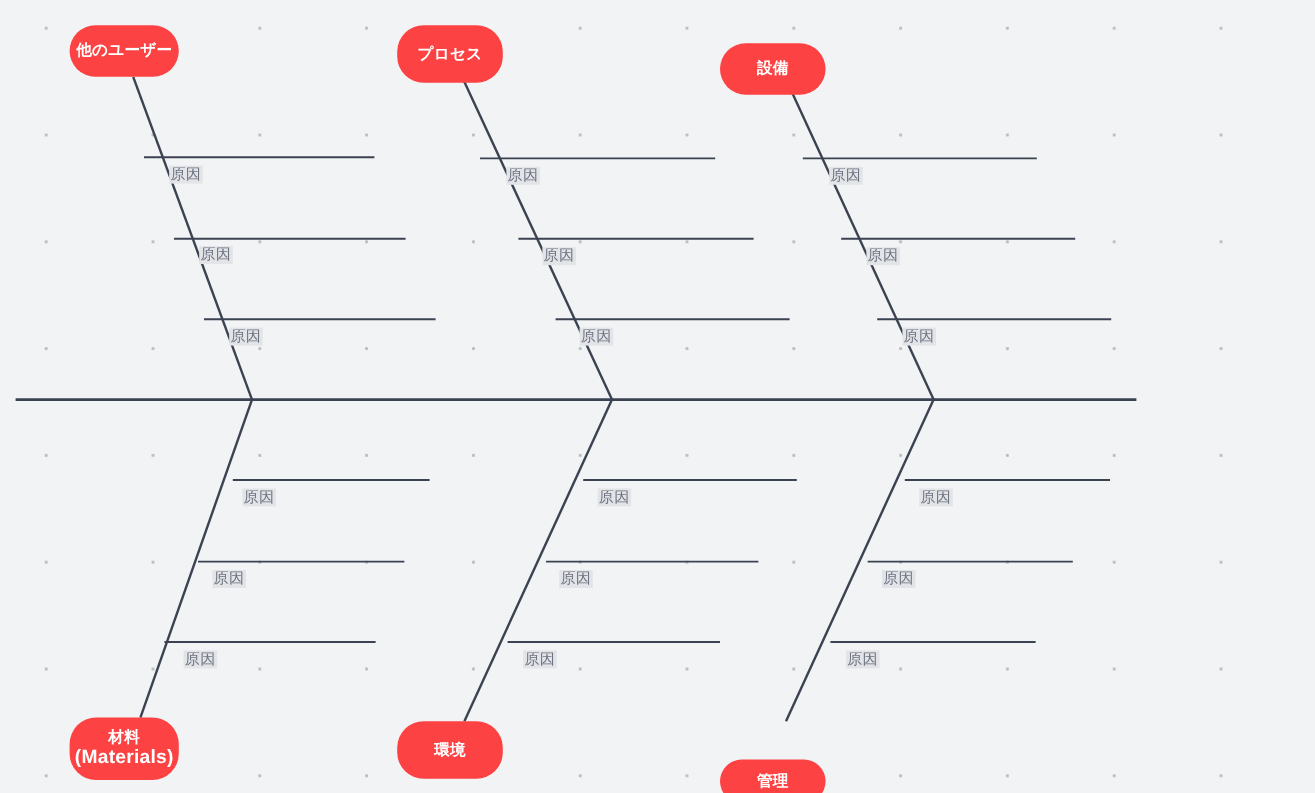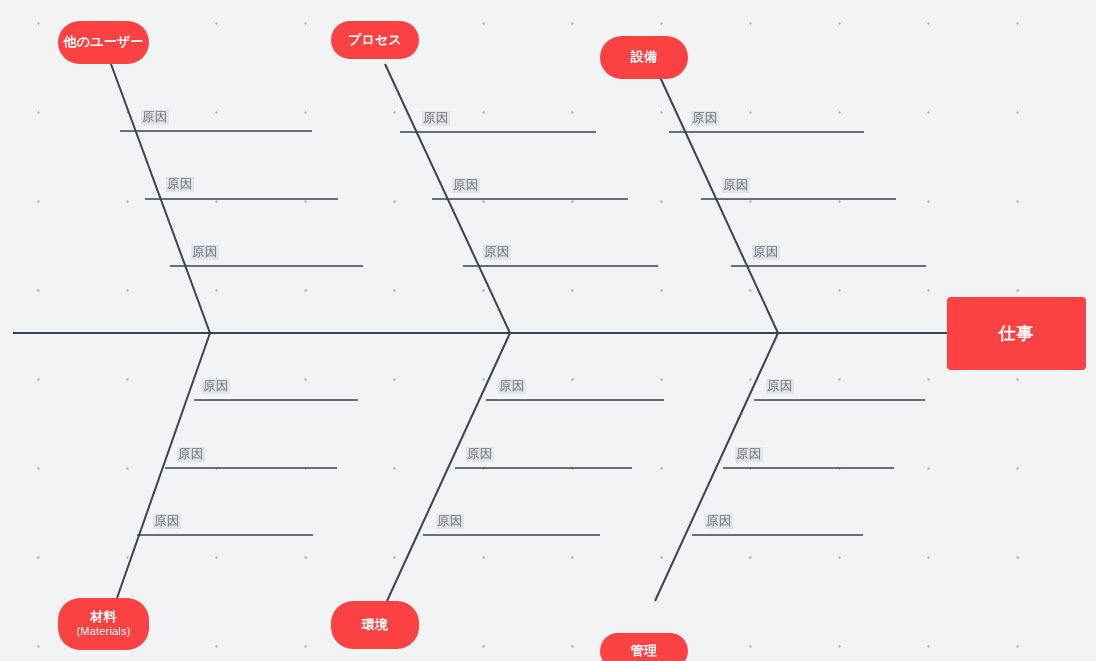--- a/index.html
+++ b/index.html
@@ -61,21 +61,21 @@
     justify-content: center;
     font-size: 13px;
     font-weight: 700;
     line-height: 1.25;
     letter-spacing: 0.2px;
     text-align: right;
     box-sizing: border-box;
     padding: 2px 10px;
     white-space: nowrap;
   }
-  .pill .line2 { font-size: 11px; font-weight: 400; }
+  .pill .line2 { font-size: 16px; font-weight: 700; }
   .head-box {
     position: absolute;
     background: #fc4242;
     border-radius: 4px;
     color: #ffffff;
     display: flex;
     align-items: center;
     justify-content: center;
     font-size: 17px;
     font-weight: 700;
@@ -84,20 +84,21 @@
   }
   .cause-label {
     position: absolute;
     font-size: 12.5px;
     color: #6b7280;
     background: #e3e4e7;
     line-height: 1.1;
     padding: 1px 1px 0 1px;
     white-space: nowrap;
     letter-spacing: 0.3px;
+    margin-top: 28px;
   }
 </style>
 </head>
 <body>
 
 <div id="canvas">
   <svg class="bones" viewBox="0 0 1096 661" xmlns="http://www.w3.org/2000/svg">
     <g id="svg-spine">
         <line x1="13" y1="333" x2="947" y2="333" class="spine-line" stroke="#3b4251"></line>
       </g>
@@ -127,21 +128,21 @@
         <line x1="423" y1="535" x2="600" y2="535" class="sub-line" stroke="#3b4251"></line>
         <line x1="754" y1="400" x2="925" y2="400" class="sub-line" stroke="#3b4251"></line>
         <line x1="723" y1="468" x2="894" y2="468" class="sub-line" stroke="#3b4251"></line>
         <line x1="692" y1="535" x2="863" y2="535" class="sub-line" stroke="#3b4251"></line>
       </g>
   </svg>
   <div id="pills-layer">
       <div class="pill" style="left: 58px; top: 21px; width: 91px; height: 43px; background: rgb(252, 66, 66);">
         <span>他のユーザー</span>
       </div>
-      <div class="pill" style="left: 331px; top: 21px; width: 88px; height: 38px; background: rgb(252, 66, 66);">
+      <div class="pill" style="left: 331px; top: 21px; width: 88px; height: 48px; background: rgb(252, 66, 66);">
         <span>プロセス</span>
       </div>
       <div class="pill" style="left: 600px; top: 36px; width: 88px; height: 43px; background: rgb(252, 66, 66);">
         <span>設備</span>
       </div>
       <div class="pill" style="left: 58px; top: 598px; width: 91px; height: 52px; background: rgb(252, 66, 66);">
         <span>材料</span>
         <span class="line2">(Materials)</span>
       </div>
       <div class="pill" style="left: 331px; top: 601px; width: 88px; height: 48px; background: rgb(252, 66, 66);">
@@ -164,16 +165,13 @@
       <div class="cause-label" style="left: 202px; top: 379px; color: rgb(107, 114, 128);">原因</div>
       <div class="cause-label" style="left: 177px; top: 447px; color: rgb(107, 114, 128);">原因</div>
       <div class="cause-label" style="left: 153px; top: 514px; color: rgb(107, 114, 128);">原因</div>
       <div class="cause-label" style="left: 498px; top: 379px; color: rgb(107, 114, 128);">原因</div>
       <div class="cause-label" style="left: 466px; top: 447px; color: rgb(107, 114, 128);">原因</div>
       <div class="cause-label" style="left: 436px; top: 514px; color: rgb(107, 114, 128);">原因</div>
       <div class="cause-label" style="left: 766px; top: 379px; color: rgb(107, 114, 128);">原因</div>
       <div class="cause-label" style="left: 735px; top: 447px; color: rgb(107, 114, 128);">原因</div>
       <div class="cause-label" style="left: 705px; top: 514px; color: rgb(107, 114, 128);">原因</div>
     </div>
-  <div class="head-box" id="head-box" style="left: 947px; top: 297px; width: 139px; height: 73px; background: rgb(252, 66, 66);">
-    <span>仕事</span>
-  </div>
 </div>
 
 </body></html>

